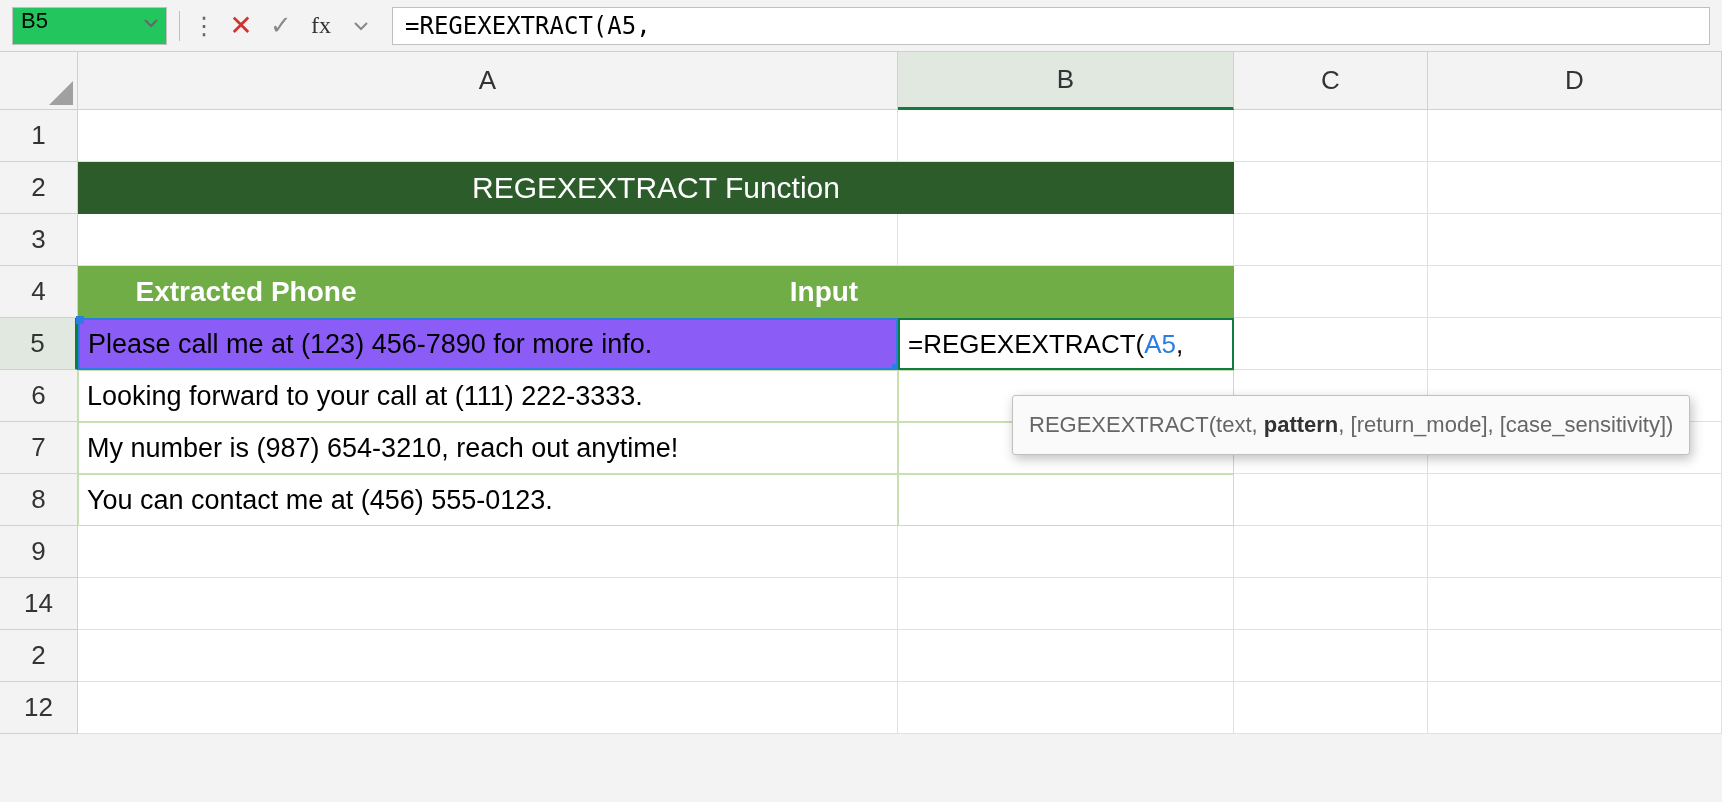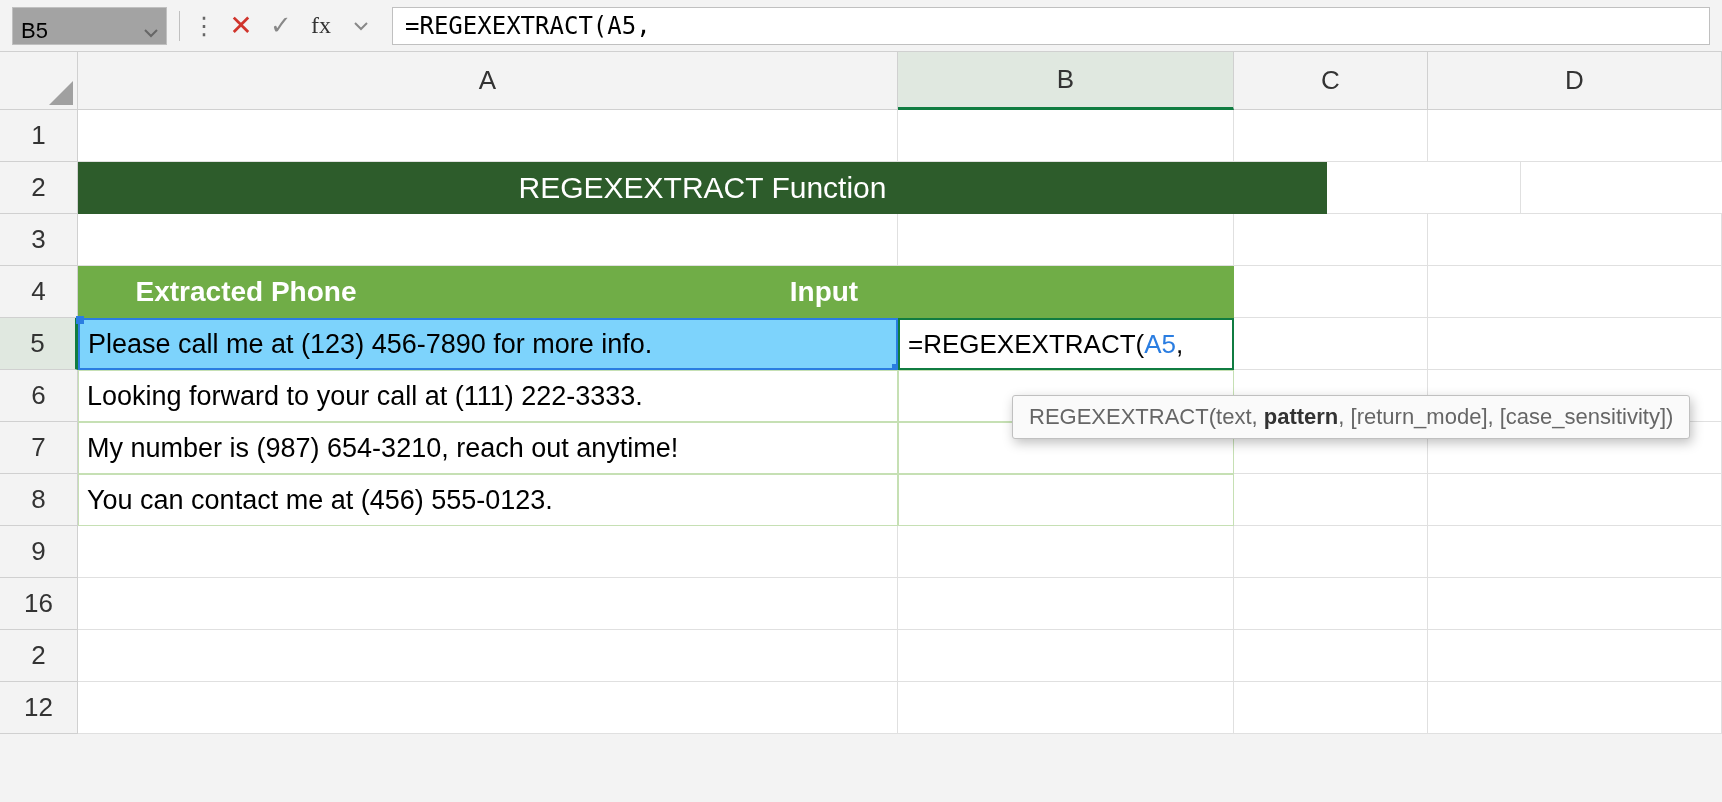--- a/index.html
+++ b/index.html
@@ -19,24 +19,24 @@
       align-items: center;
       height: 52px;
       background: #f3f3f3;
       border-bottom: 1px solid #d0d0d0;
       padding: 4px 12px;
     }
     .name-box {
       position: relative;
       width: 155px;
       height: 38px;
-      background: #a3a3a3;
+      background: #22c55e;
       border: 1px solid #c0c0c0;
       display: flex;
-      align-items: flex-end;
+      align-items: flex-start;
       padding: 0 8px;
       font-size: 22px;
     }
     .name-box-chevron {
       margin-left: auto;
       color: #666;
     }
     .fb-divider {
       width: 1px;
       height: 30px;
@@ -189,21 +189,21 @@
       justify-content: center;
       font-size: 28px;
       border: 1px solid #70ad47;
     }
     .data-cell {
       background: white;
       border: 1px solid #c6e0b4;
     }
     .blue-ref-cell {
       border: 2px solid #2a7de1 !important;
-      background: #7dd3fc;
+      background: #8b5cf6;
       position: relative;
     }
     .blue-ref-cell::before,
     .blue-ref-cell::after {
       content: '';
       position: absolute;
       width: 8px;
       height: 8px;
       background: #2a7de1;
     }
@@ -218,21 +218,21 @@
       font-size: 26px;
     }
     .ref-blue { color: #2a7de1; }
     .tooltip {
       position: absolute;
       top: 395px;
       left: 1012px;
       background: #fafafa;
       border: 1px solid #c0c0c0;
       border-radius: 3px;
-      padding: 8px 16px;
+      padding: 16px 16px;
       font-size: 22px;
       color: #666;
       box-shadow: 2px 4px 12px rgba(0,0,0,0.25);
       z-index: 100;
     }
     .tooltip .bold { font-weight: 700; color: #333; }
     .headers-wrap {
       display: flex;
     }
     .main-grid {
@@ -292,33 +292,33 @@
       <div class="row-headers">
         <div class="row-header">1</div>
         <div class="row-header">2</div>
         <div class="row-header">3</div>
         <div class="row-header">4</div>
         <div class="row-header active">5</div>
         <div class="row-header">6</div>
         <div class="row-header">7</div>
         <div class="row-header">8</div>
         <div class="row-header">9</div>
-        <div class="row-header">16</div>
+        <div class="row-header">14</div>
         <div class="row-header">2</div>
         <div class="row-header">12</div>
       </div>
       <div class="grid-body">
         <div class="grid-row">
           <div class="cell col-A"></div>
           <div class="cell col-B"></div>
           <div class="cell col-C"></div>
           <div class="cell col-D"></div>
         </div>
         <div class="grid-row">
-          <div class="cell col-A title-cell" style="width:1249px">REGEXEXTRACT Function</div>
+          <div class="cell col-A title-cell" style="width:1156px">REGEXEXTRACT Function</div>
           <div class="cell col-C"></div>
           <div class="cell col-D"></div>
         </div>
         <div class="grid-row">
           <div class="cell col-A"></div>
           <div class="cell col-B"></div>
           <div class="cell col-C"></div>
           <div class="cell col-D"></div>
         </div>
         <div class="grid-row">

